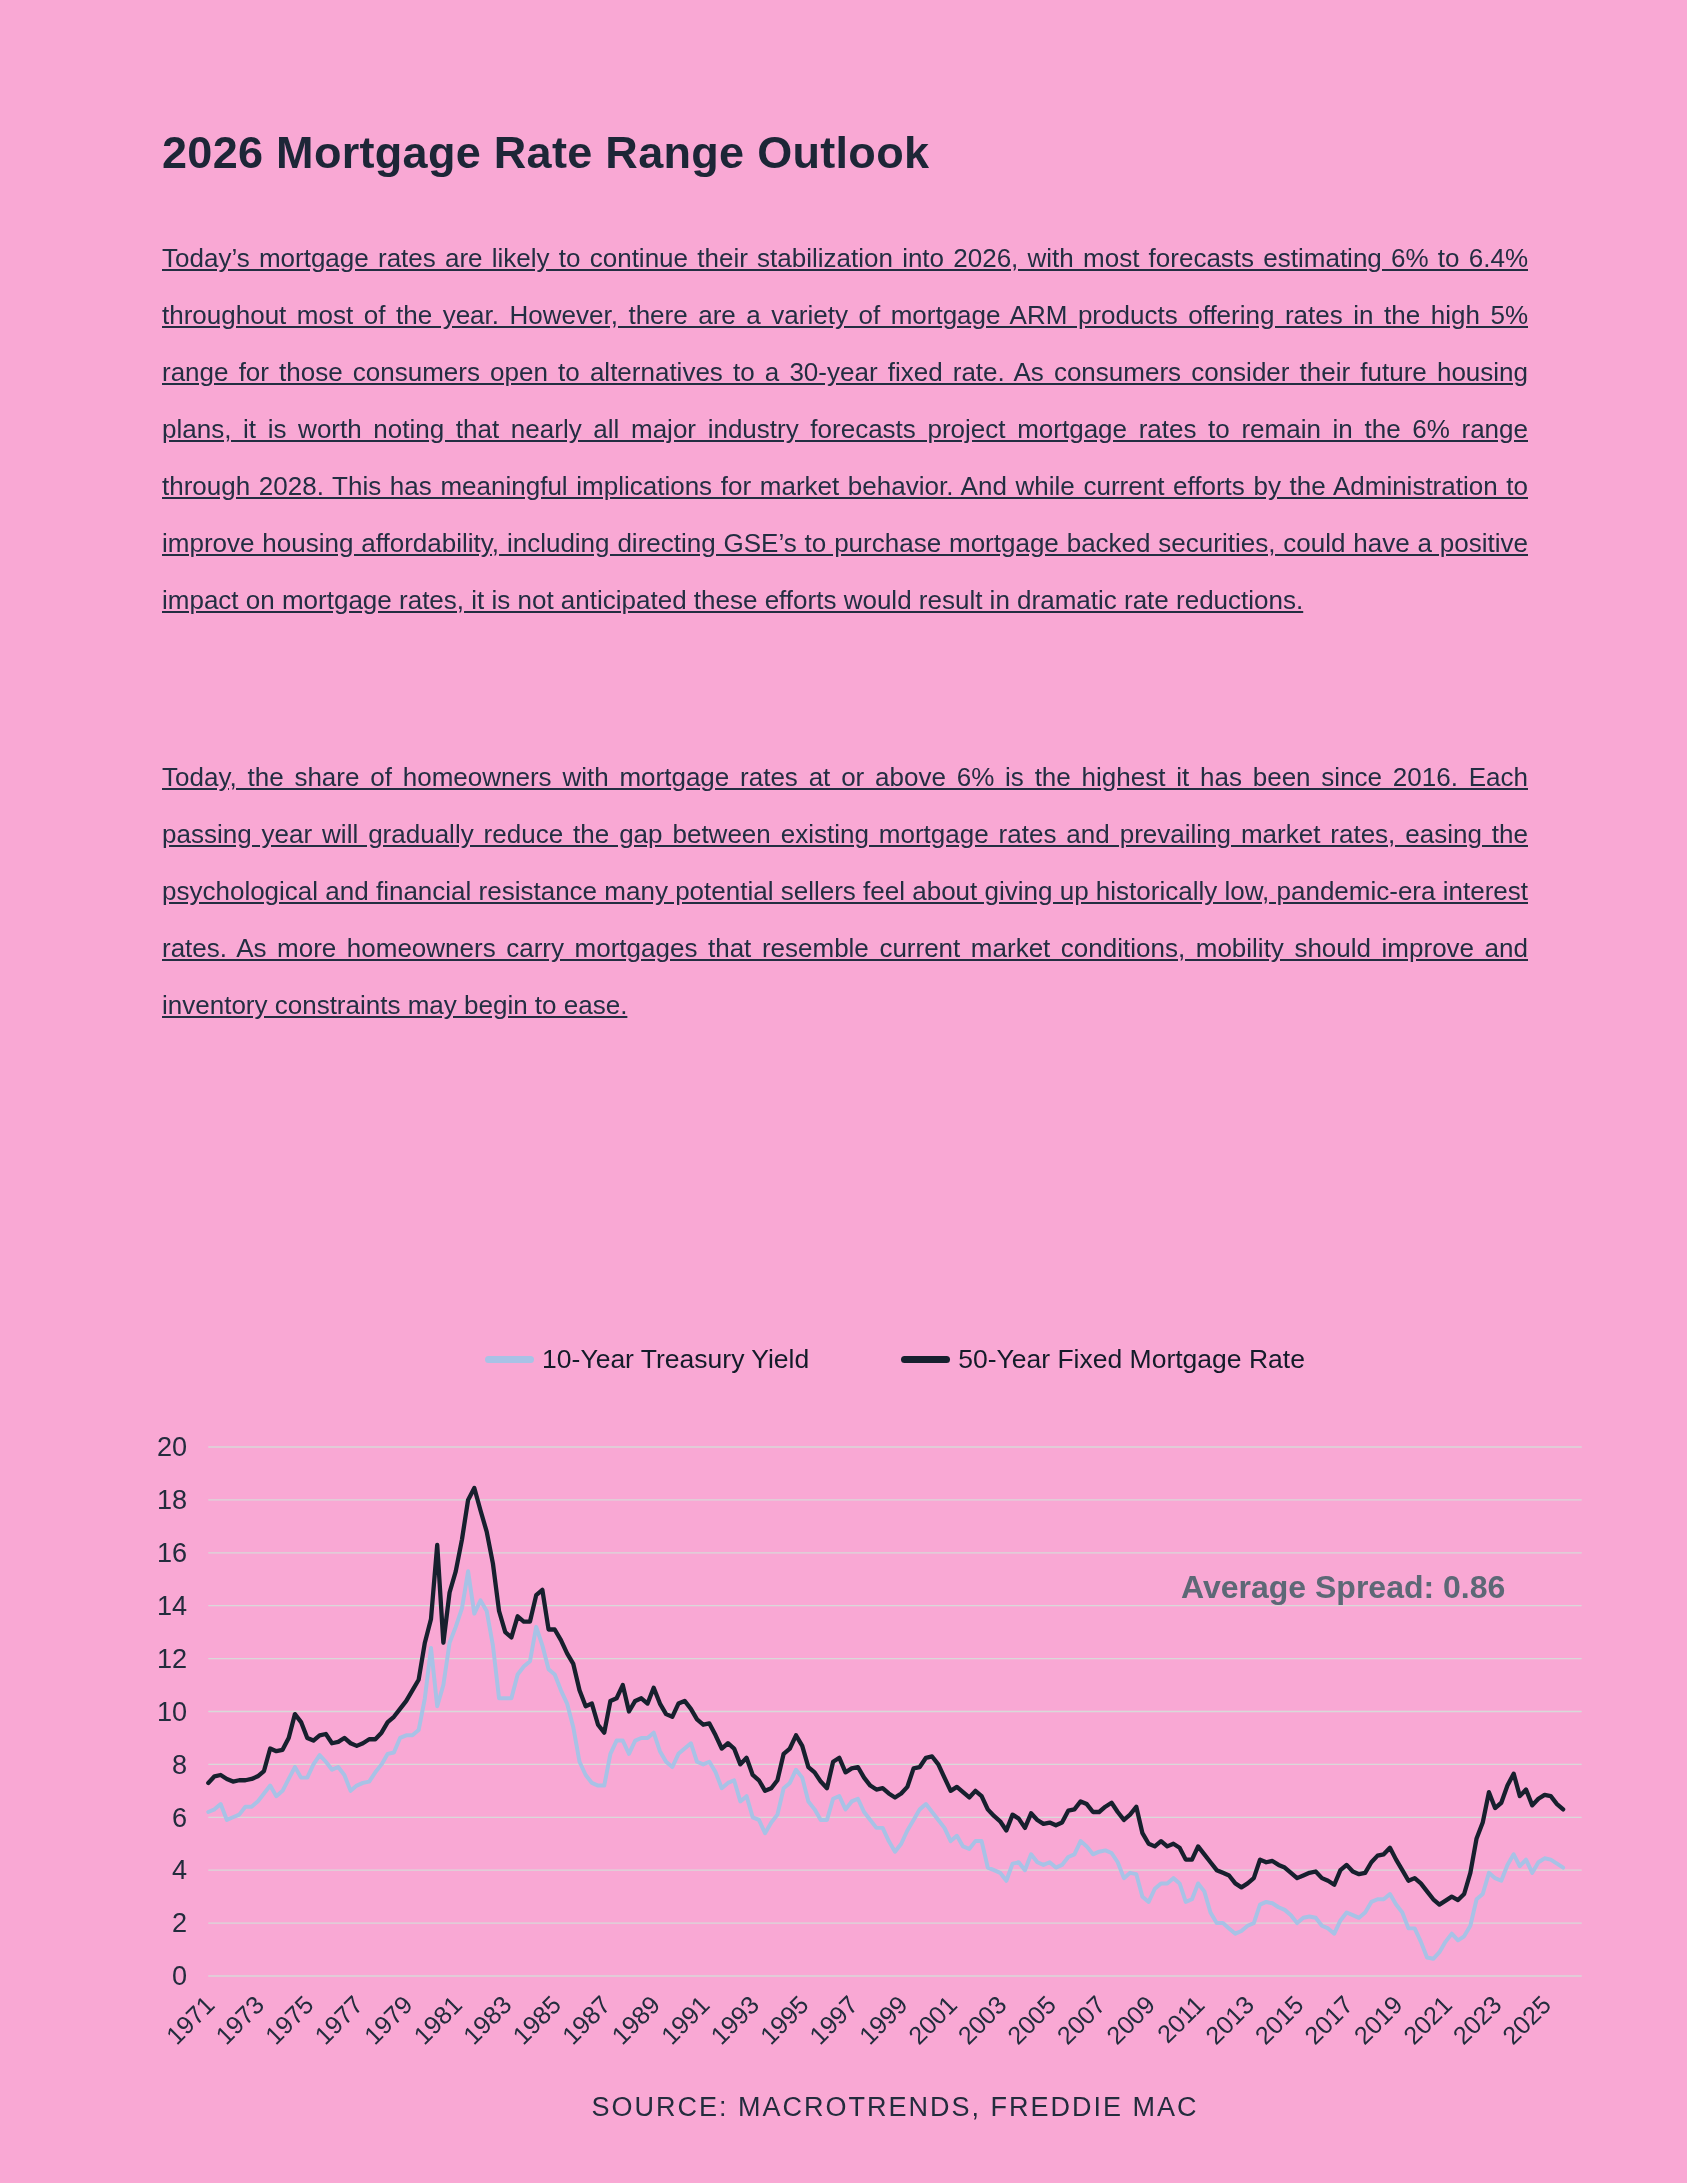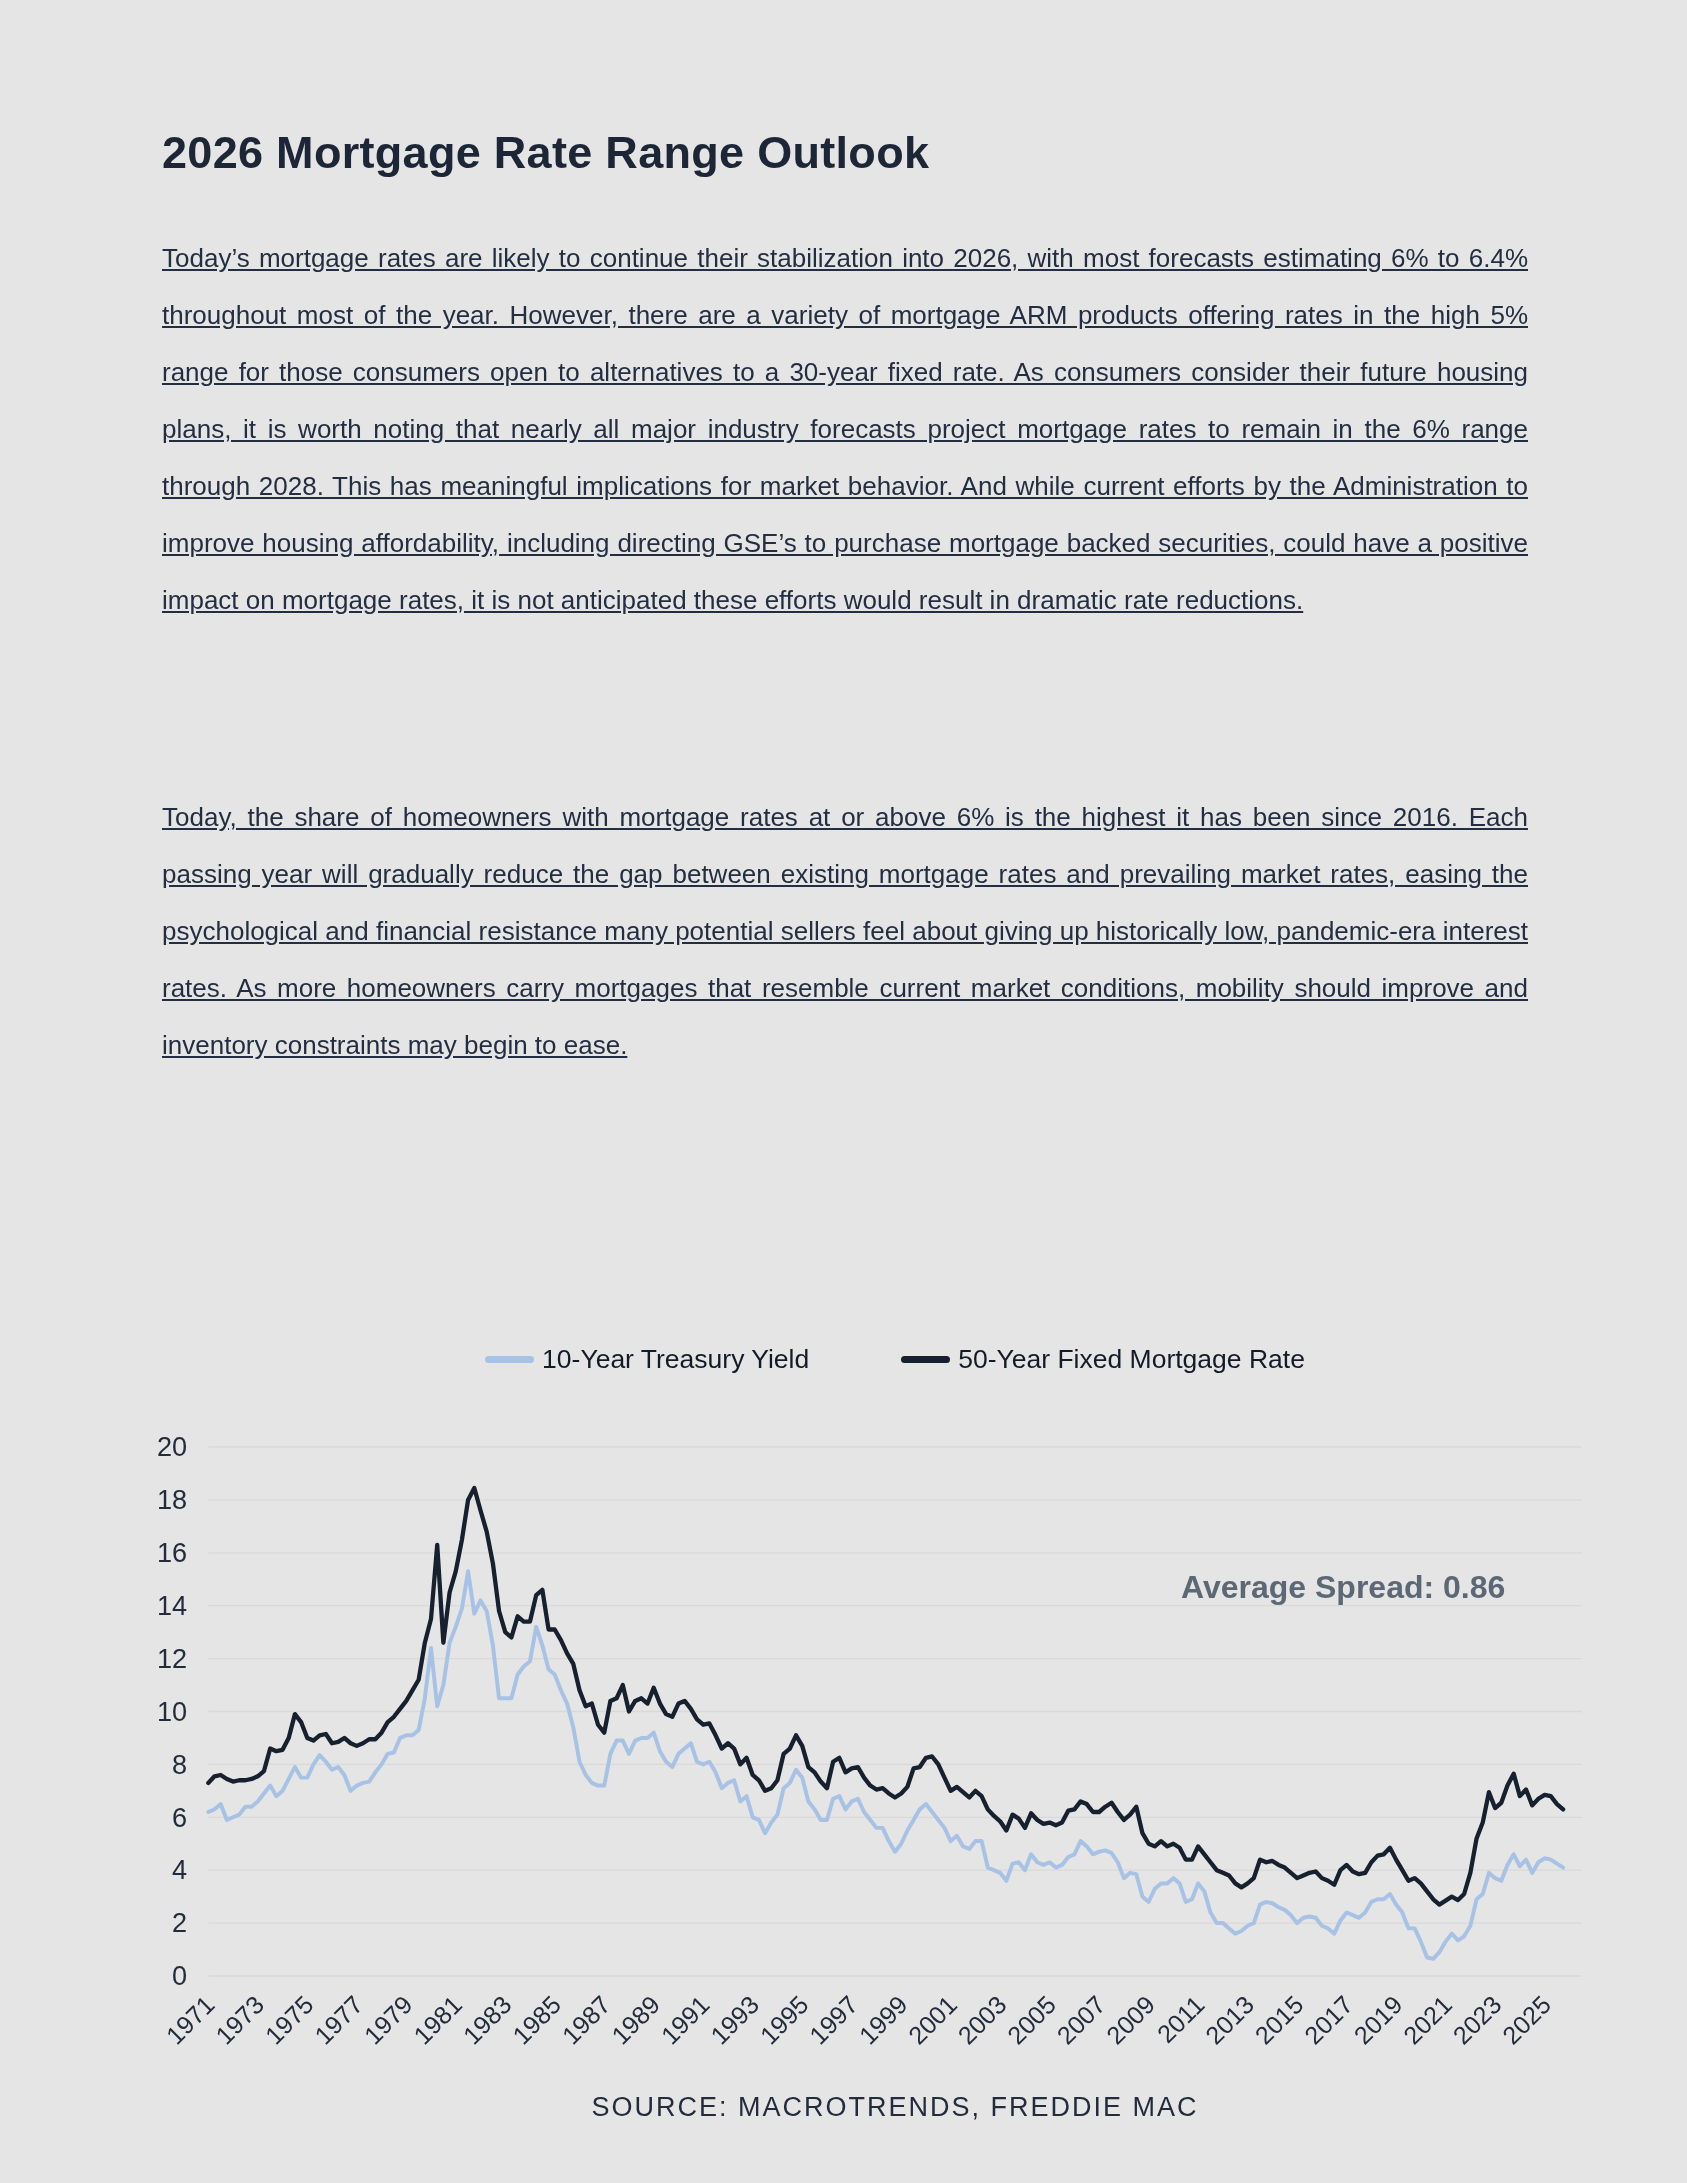--- a/index.html
+++ b/index.html
@@ -1,37 +1,37 @@
 <!DOCTYPE html>
 <html style="font-size:10.6px"><head>
 <meta charset="utf-8">
 <style>
   * { margin:0; padding:0; box-sizing:border-box; }
   html,body { background:#ffffff; }
   .page {
     position:relative;
     width:1687px; height:2183px;
-    background:#e5e5e5;
+    background:#f9a8d4;
     font-family:"Liberation Sans", sans-serif;
     color:#232e42;
     overflow:hidden;
   }
   .doc-title {
     position:absolute; left:162px; top:127px;
     font-size:45px; font-weight:bold; color:#1d2637;
     letter-spacing:0.3px;
   }
   .body-par {
     position:absolute; left:162px; width:1366px;
     font-size:26px; line-height:57px; color:#232e42;
     text-align:justify;
     text-decoration:underline;
   }
   .par1 { top:230px; }
-  .par2 { top:789px; }
+  .par2 { top:749px; }
   .chart-title {
     position:absolute; left:0; top:1159px; width:1687px;
     text-align:center; font-size:38px; font-weight:bold;
     color:#1d2637; line-height:63px;
   }
   .legend {
     position:absolute; left:208px; top:1344px; width:1374px;
     display:flex; justify-content:center; align-items:flex-end; gap:92px;
     font-size:26.5px; color:#131b29;
   }

